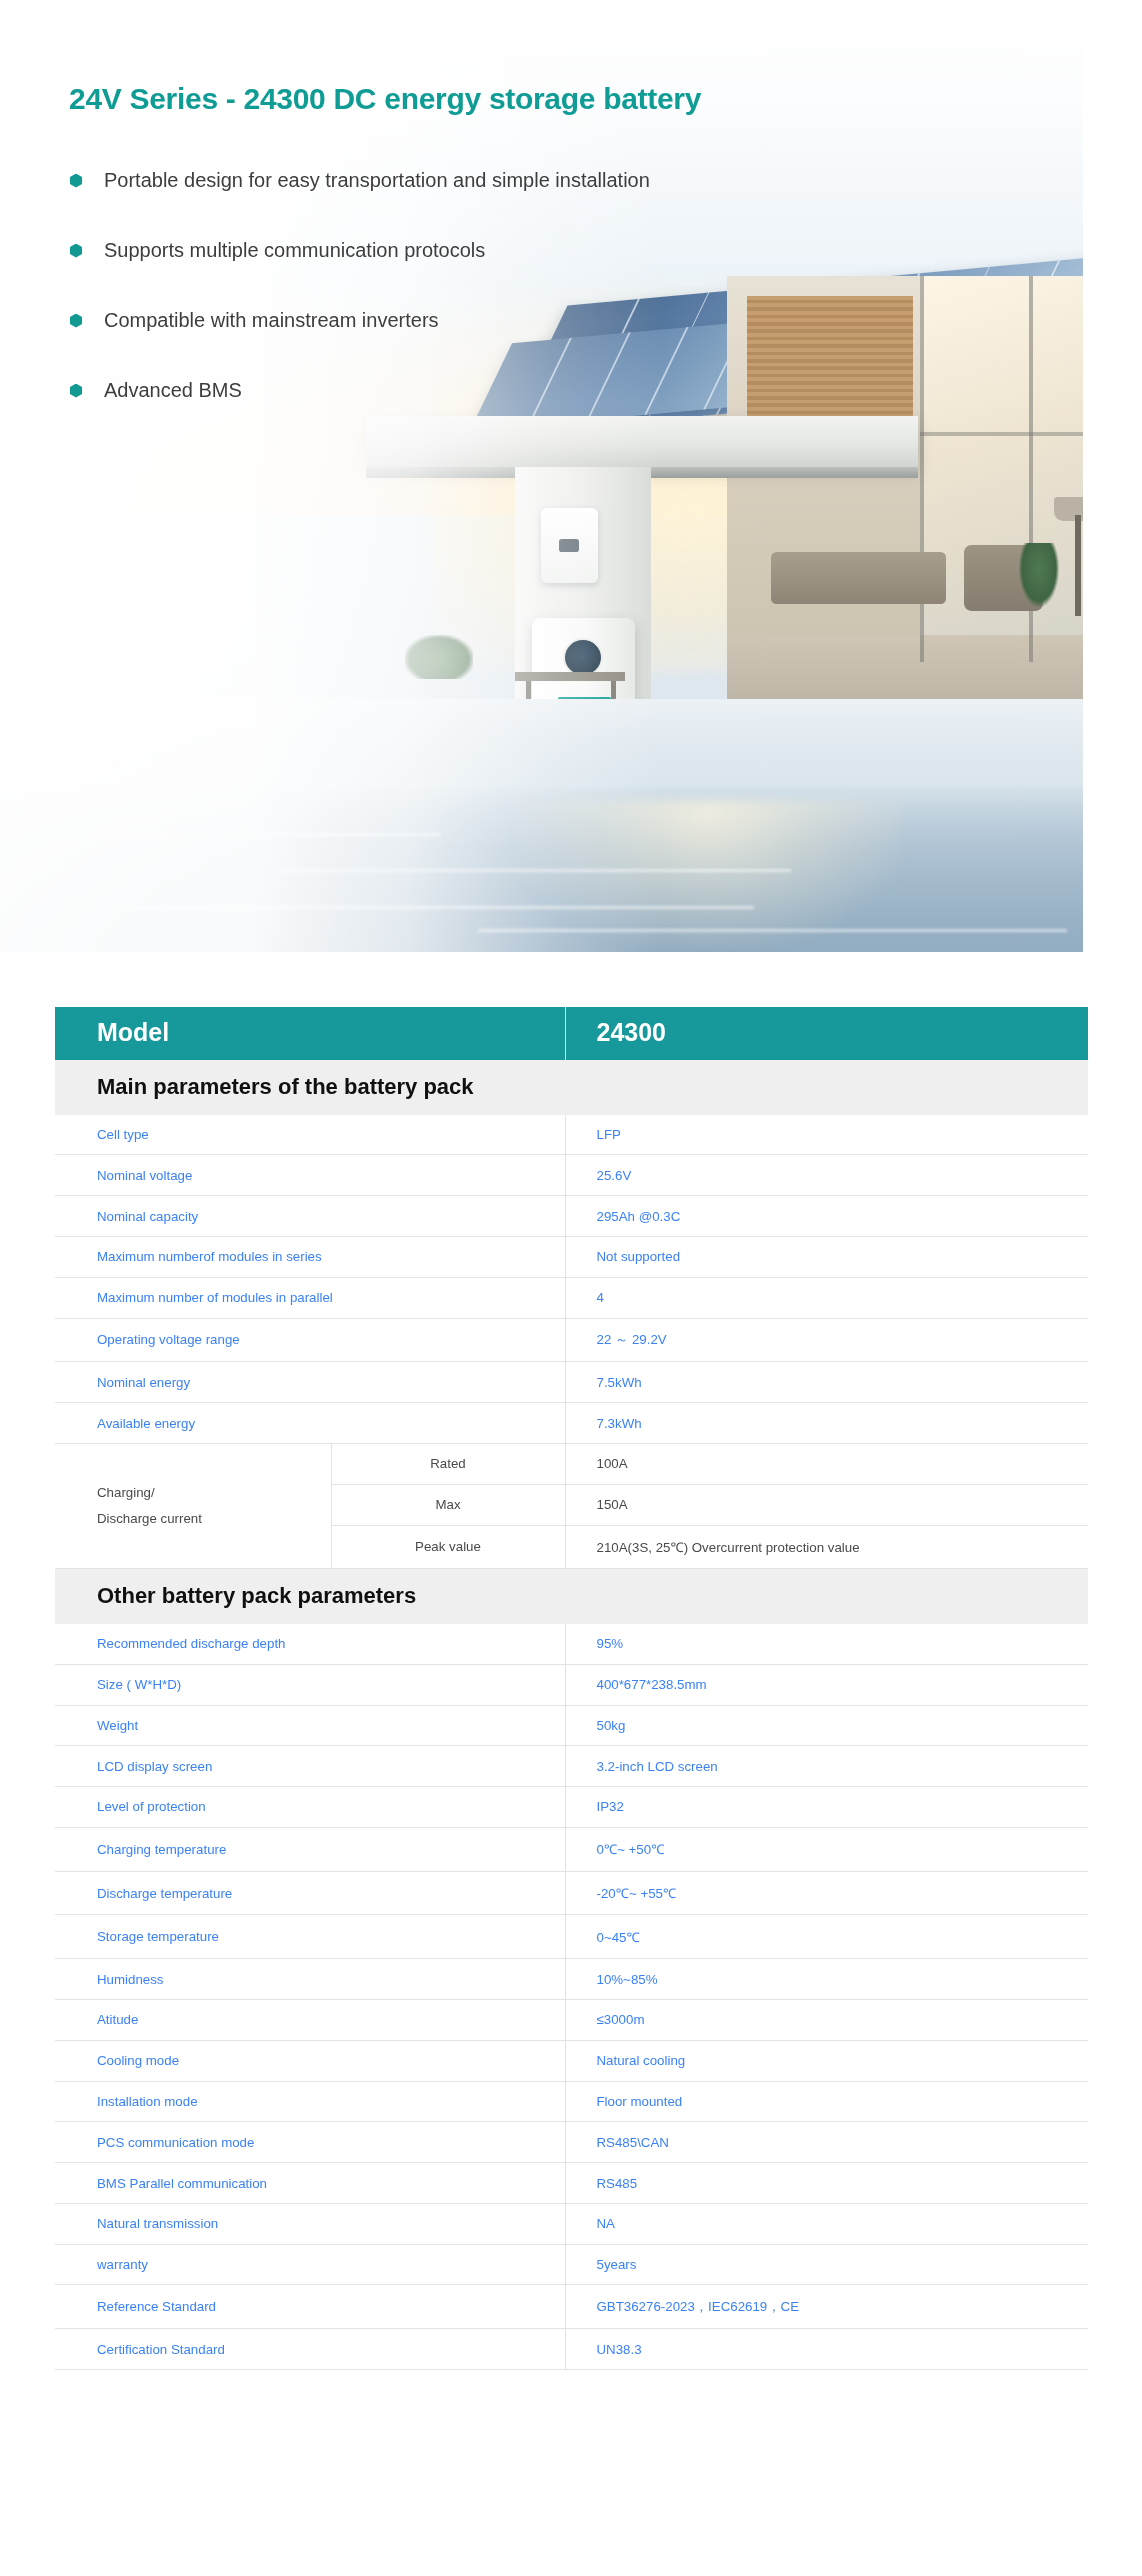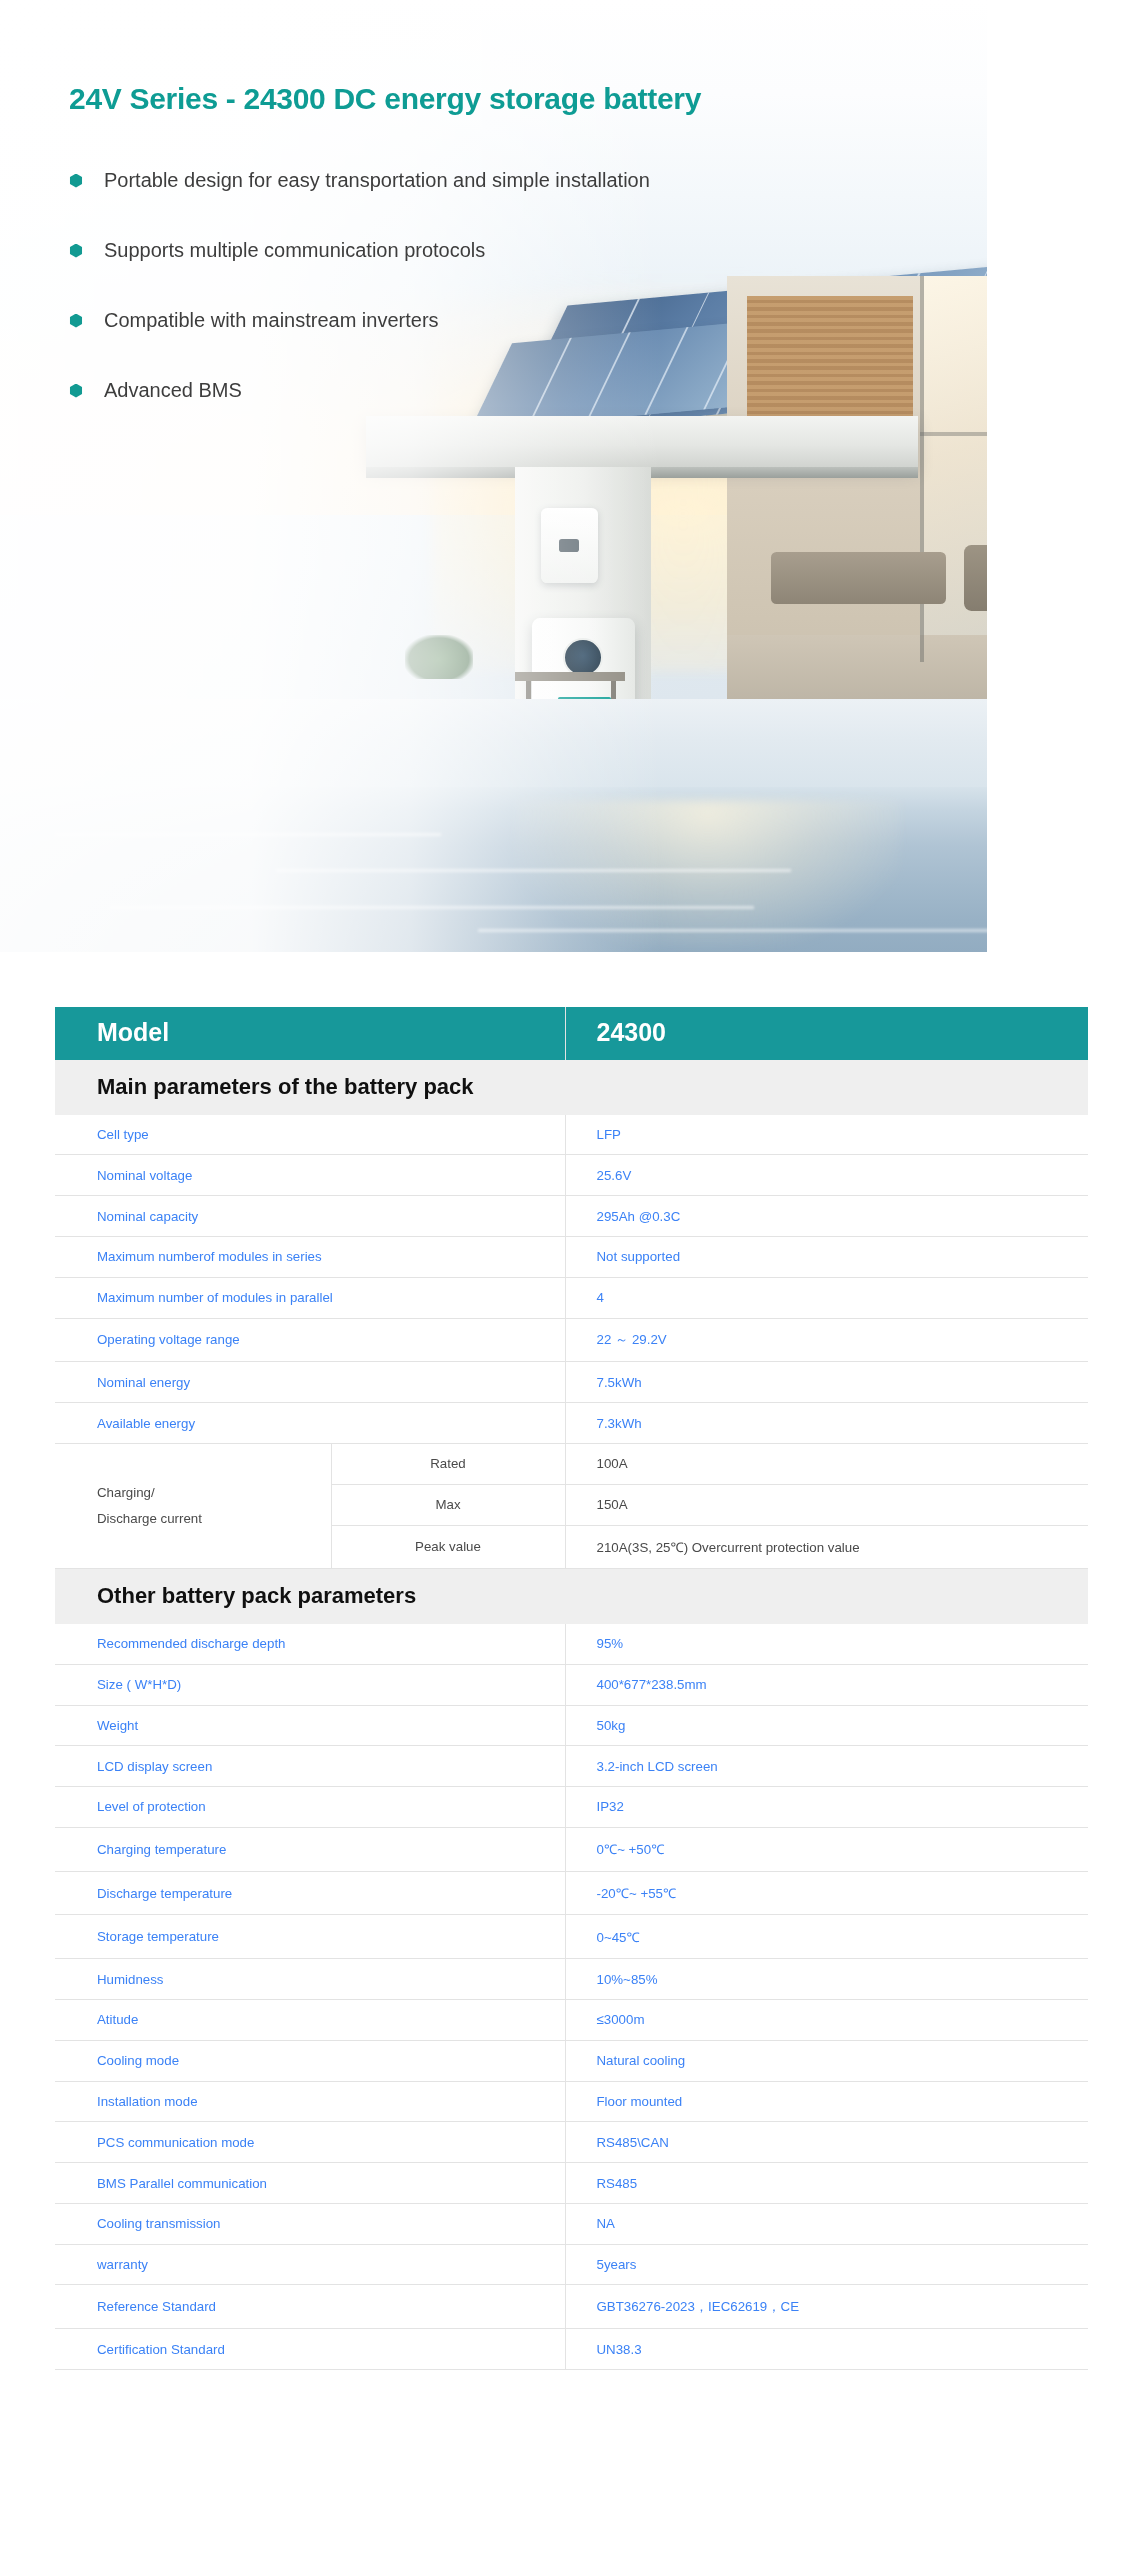--- a/index.html
+++ b/index.html
@@ -12,21 +12,21 @@
     position: relative;
     width: 1143px;
     min-height: 2576px;
     background: #ffffff;
     overflow: hidden;
   }
 
   
   .hero {
     position: relative;
-    width: 987px;
+    width: 1083px;
     height: 952px;
     overflow: hidden;
     background: linear-gradient(170deg,#ffffff 0%, #f4f8fb 22%, #eaf1f6 40%, #e7eff5 55%, #dfe8ef 70%, #d4dde6 100%);
   }
 
   
   .sky {
     position: absolute; left: 0; top: 0; width: 1143px; height: 515px;
     background:
       linear-gradient(to bottom,
@@ -502,21 +502,21 @@
         </tr>
         <tr class="data">
           <td class="k" colspan="2">PCS communication mode</td>
           <td class="v">RS485\CAN</td>
         </tr>
         <tr class="data">
           <td class="k" colspan="2">BMS Parallel communication</td>
           <td class="v">RS485</td>
         </tr>
         <tr class="data">
-          <td class="k" colspan="2">Cooling transmission</td>
+          <td class="k" colspan="2">Natural transmission</td>
           <td class="v">NA</td>
         </tr>
         <tr class="data">
           <td class="k" colspan="2">warranty</td>
           <td class="v">5years</td>
         </tr>
         <tr class="data">
           <td class="k" colspan="2">Reference Standard</td>
           <td class="v">GBT36276-2023，IEC62619，CE</td>
         </tr>

